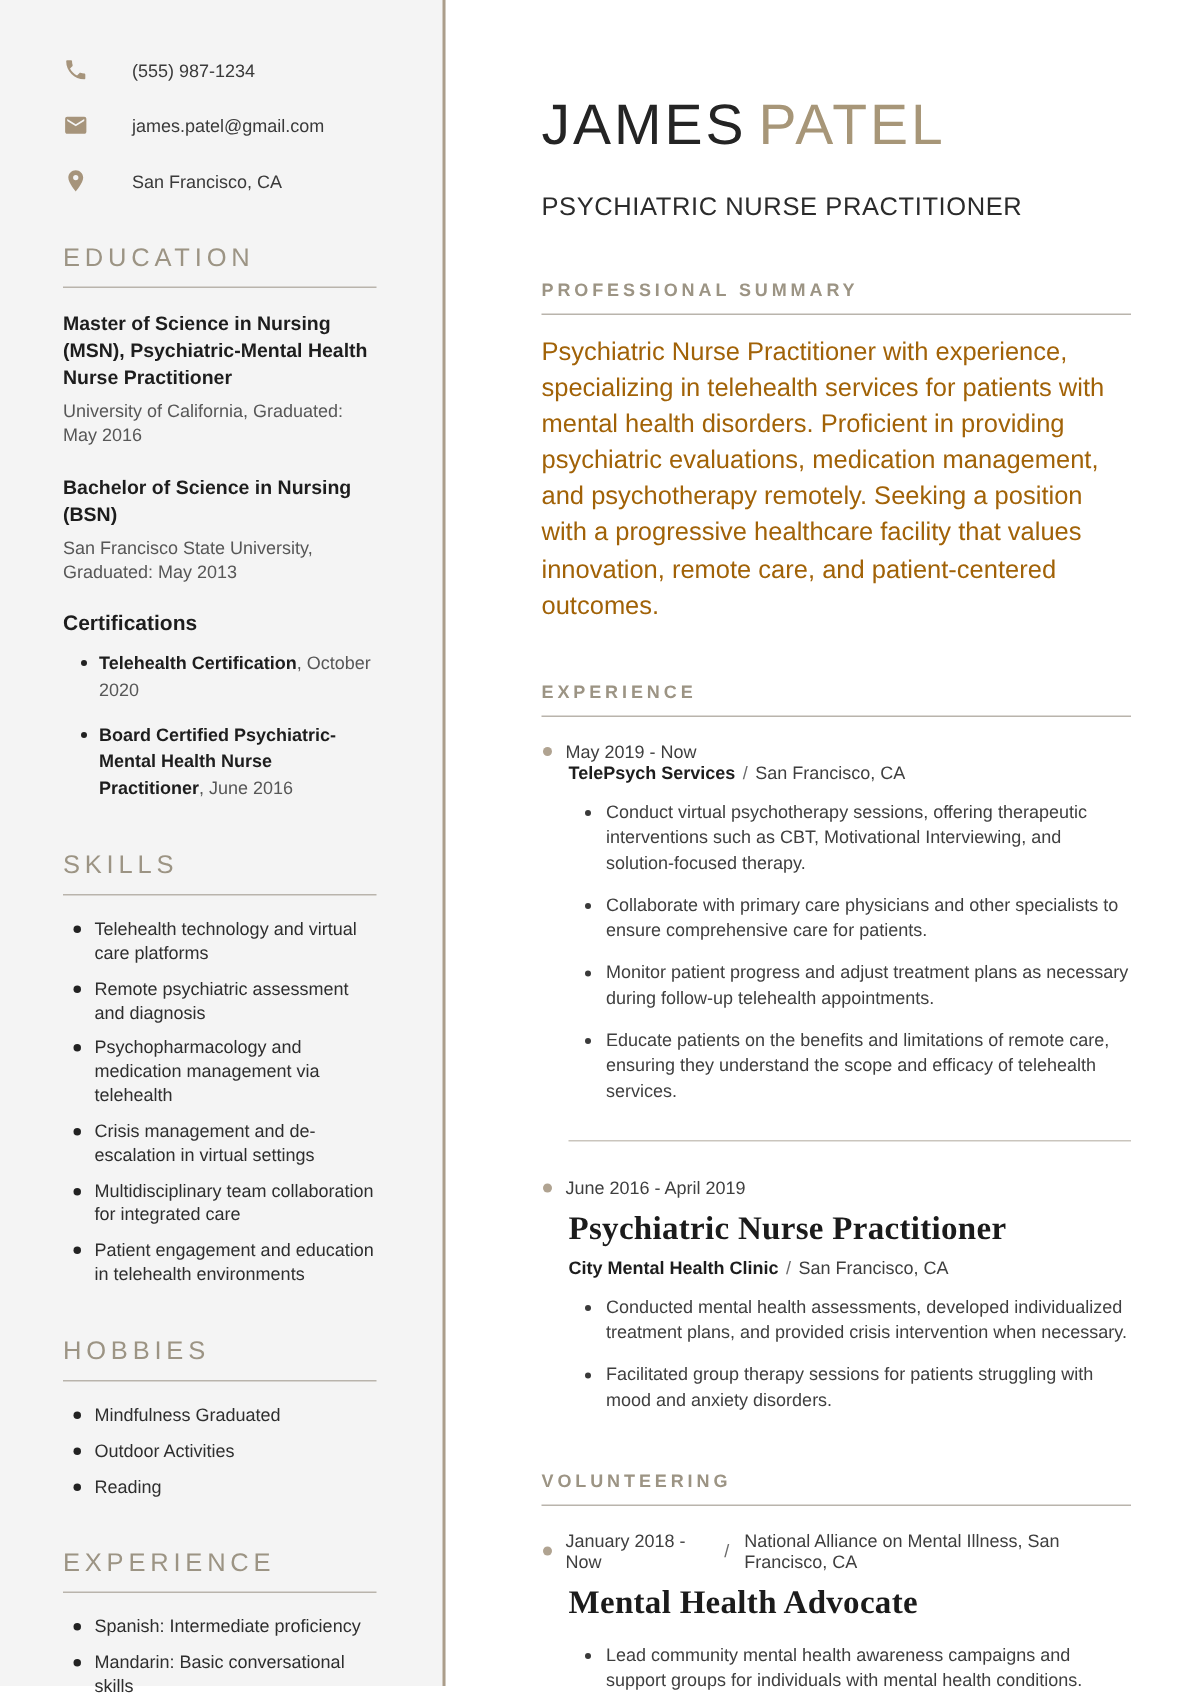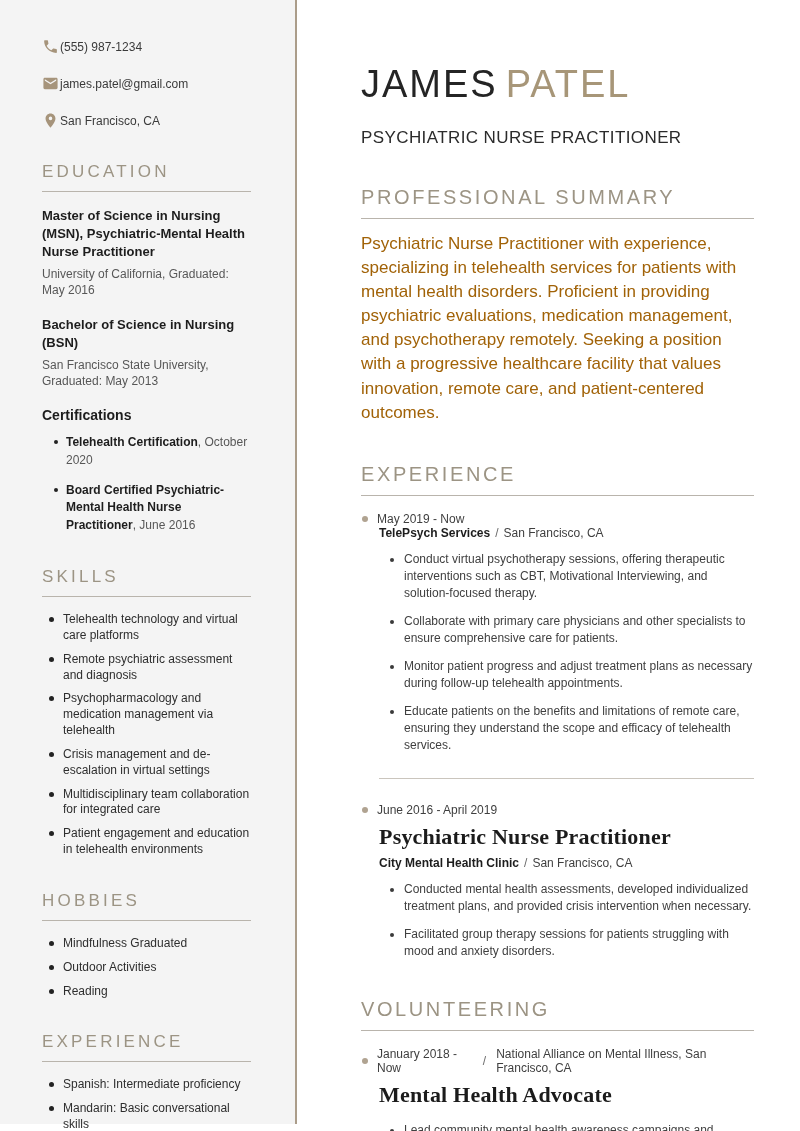--- a/index.html
+++ b/index.html
@@ -13,21 +13,21 @@
   }
   .page { display:flex; width:800px; height:1131px; background:#fff; }
 
   
   .sidebar {
     width:297px; height:1124px; flex:0 0 297px;
     background:#f4f4f4;
     border-right:2px solid #ab9d8a;
     padding:38px 44px 0 42px;
   }
-  .contact-row { display:flex; align-items:center; gap:1px; margin-bottom:20px;text-align:center; }
+  .contact-row { display:flex; align-items:center; gap:29px; margin-bottom:20px;text-align:center; }
   .contact-row svg { width:17px; height:17px; fill:#a6947b; flex:0 0 17px; }
   .contact-text { font-size:12px; color:#3a3a3a; }
 
   .side-section { margin-top:33px; }
   .side-heading {
     font-size:17px; font-weight:400; letter-spacing:3.2px;
     color:#9c9484; padding-bottom:9px;
     border-bottom:1px solid #b9b4ac;
     margin-bottom:15px;
   }
@@ -47,21 +47,21 @@
   ul.dotlist b { color:#1d1d1d; }
 
   
   .main { flex:1; padding:64px 46px 0 64px; }
   .name { font-size:38px; letter-spacing:2px; color:#242424; font-weight:400; line-height:1.1; }
   .name .last { color:#a79678; margin-left:8px; }
   .headline { margin-top:22px; font-size:17px; letter-spacing:0.4px; color:#2b2b2b; font-weight:400; }
 
   .main-section { margin-top:38px; }
   .main-heading {
-    font-size:20px; font-weight:400; letter-spacing:2.6px;
+    font-size:12px; font-weight:700; letter-spacing:2.6px;
     color:#9c9484; padding-bottom:9px;
     border-bottom:1px solid #b9b4ac;
   }
   .summary-text { margin-top:13px; font-size:17px; line-height:1.42; color:#a16207; }
 
   .entry { margin-top:16px; }
   .date-row { display:flex; align-items:center; gap:9px; font-size:12px; color:#3f3f3f; margin-left:1px; }
   .date-dot { width:6px; height:6px; border-radius:50%; background:#b0a391; flex:0 0 6px; }
   .date-row .sep { color:#6b6b6b; margin:0 1px; }
   .job-title {

